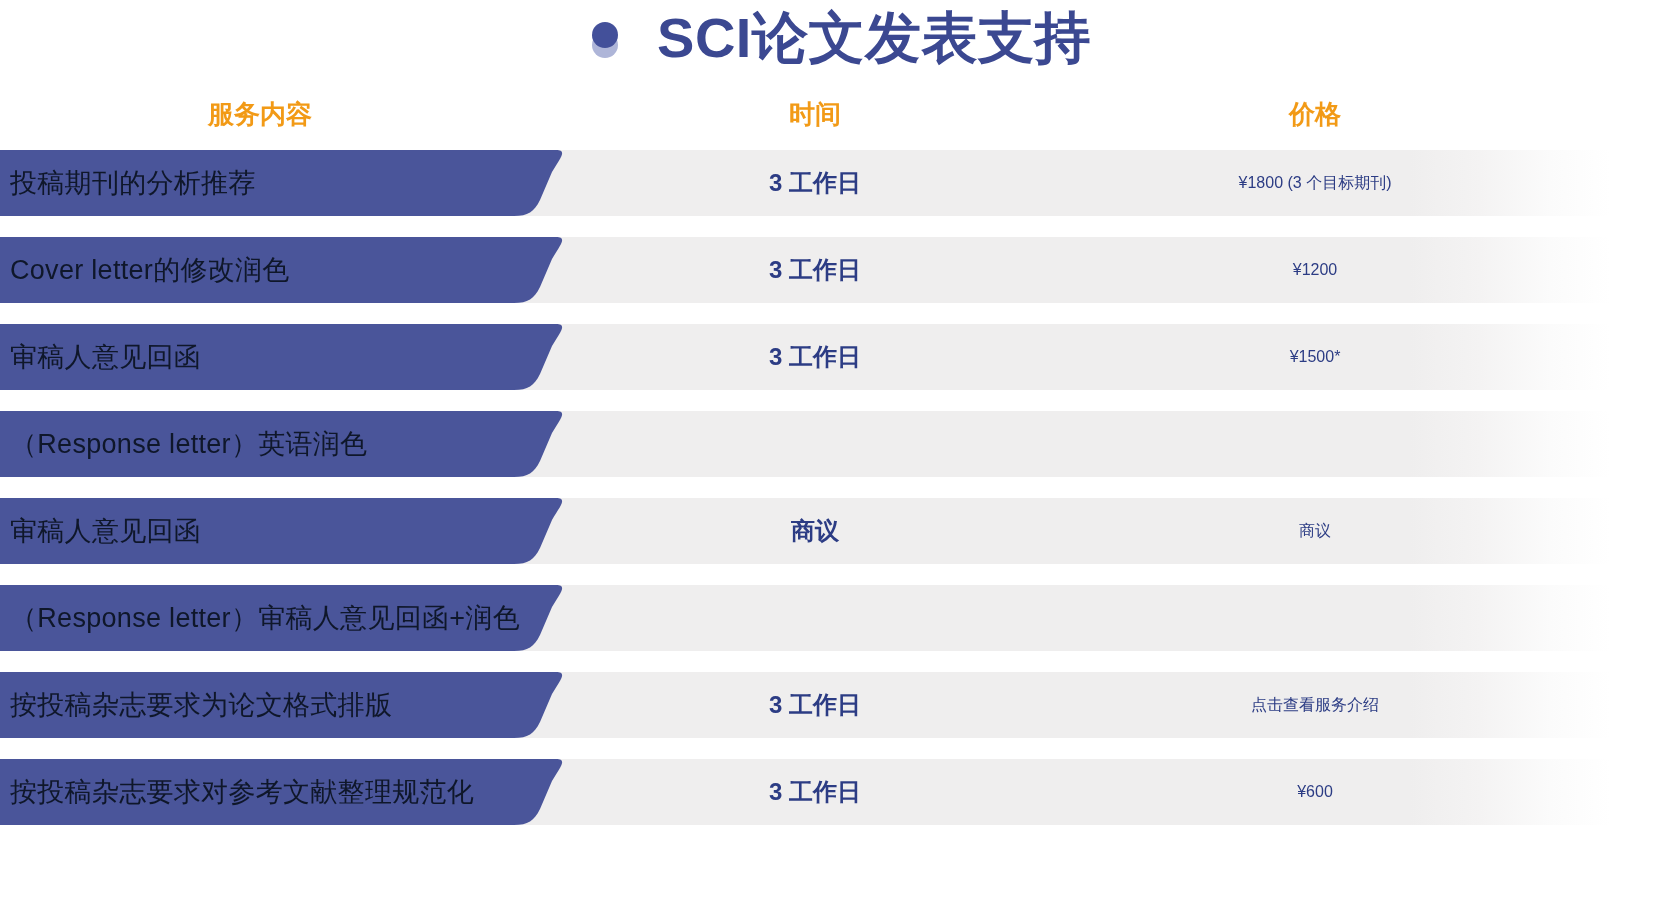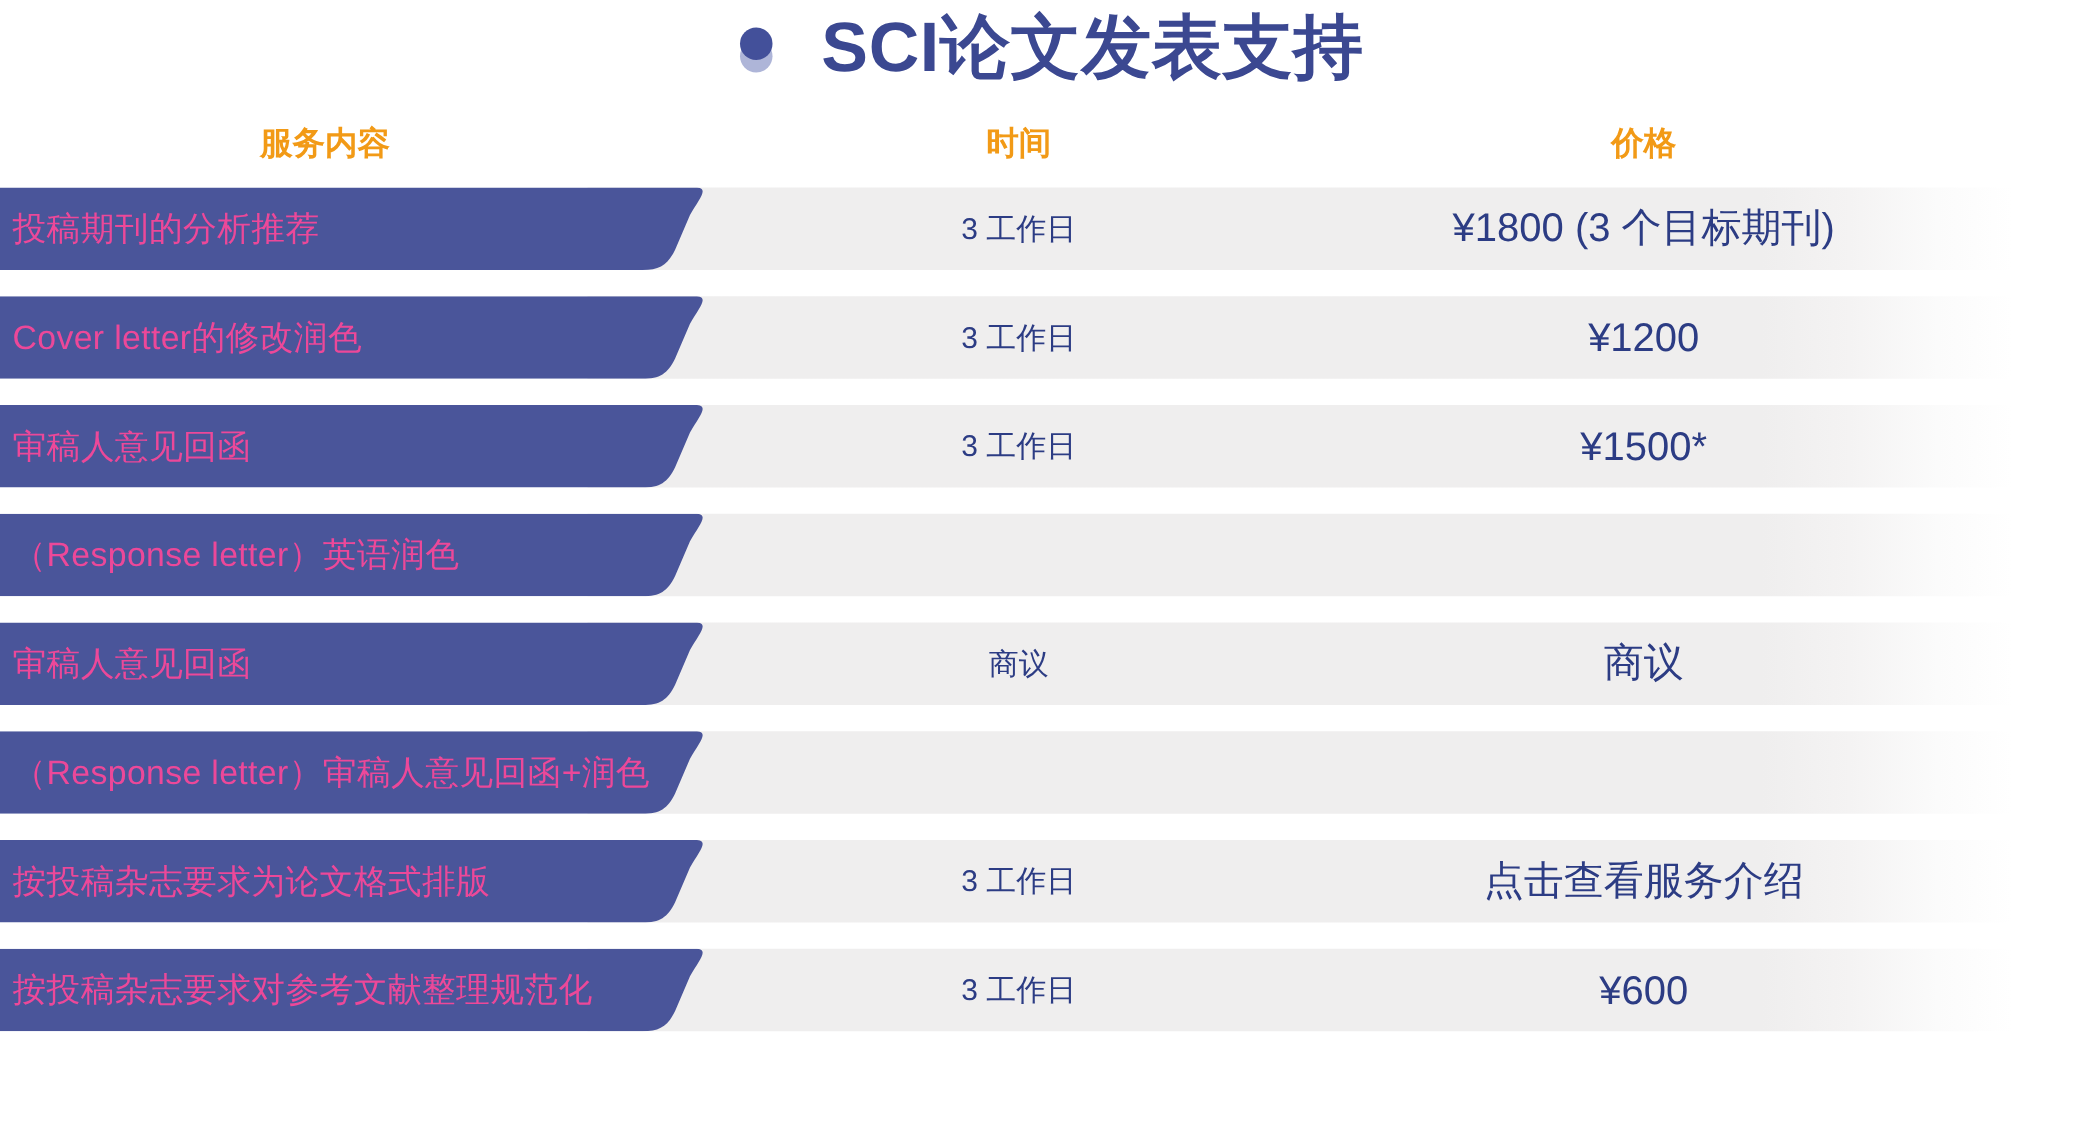--- a/index.html
+++ b/index.html
@@ -58,32 +58,32 @@
   }
   
   .row .blue-band{
     position:absolute;left:0;top:0;width:600px;height:66px;
   }
   .row .blue-band svg{display:block;width:600px;height:66px;}
 
   .row .service-label{
     position:absolute;left:10px;top:0;height:66px;
     display:flex;align-items:center;
-    font-size:27px;color:#ec4899;white-space:nowrap;
+    font-size:27px;color:#0f172a;white-space:nowrap;
     letter-spacing:0.3px;
   }
   .row .time-cell{
     position:absolute;left:665px;top:0;width:300px;height:66px;
     display:flex;align-items:center;justify-content:center;
-    font-size:24px;color:#2c3c84;white-space:nowrap;
+    font-size:24px;color:#2c3c84;white-space:nowrap;font-weight:bold;
   }
   .row .price-cell{
     position:absolute;left:1090px;top:0;width:450px;height:66px;
     display:flex;align-items:center;justify-content:center;
-    font-size:32px;color:#2c3c84;white-space:nowrap;
+    font-size:16px;color:#2c3c84;white-space:nowrap;
   }
 </style>
 </head>
 <body>
 
 <div id="title-bar">
   <div id="title-wrap">
     <span id="bullet-icon">
       <span class="c-back"></span>
       <span class="c-front"></span>

